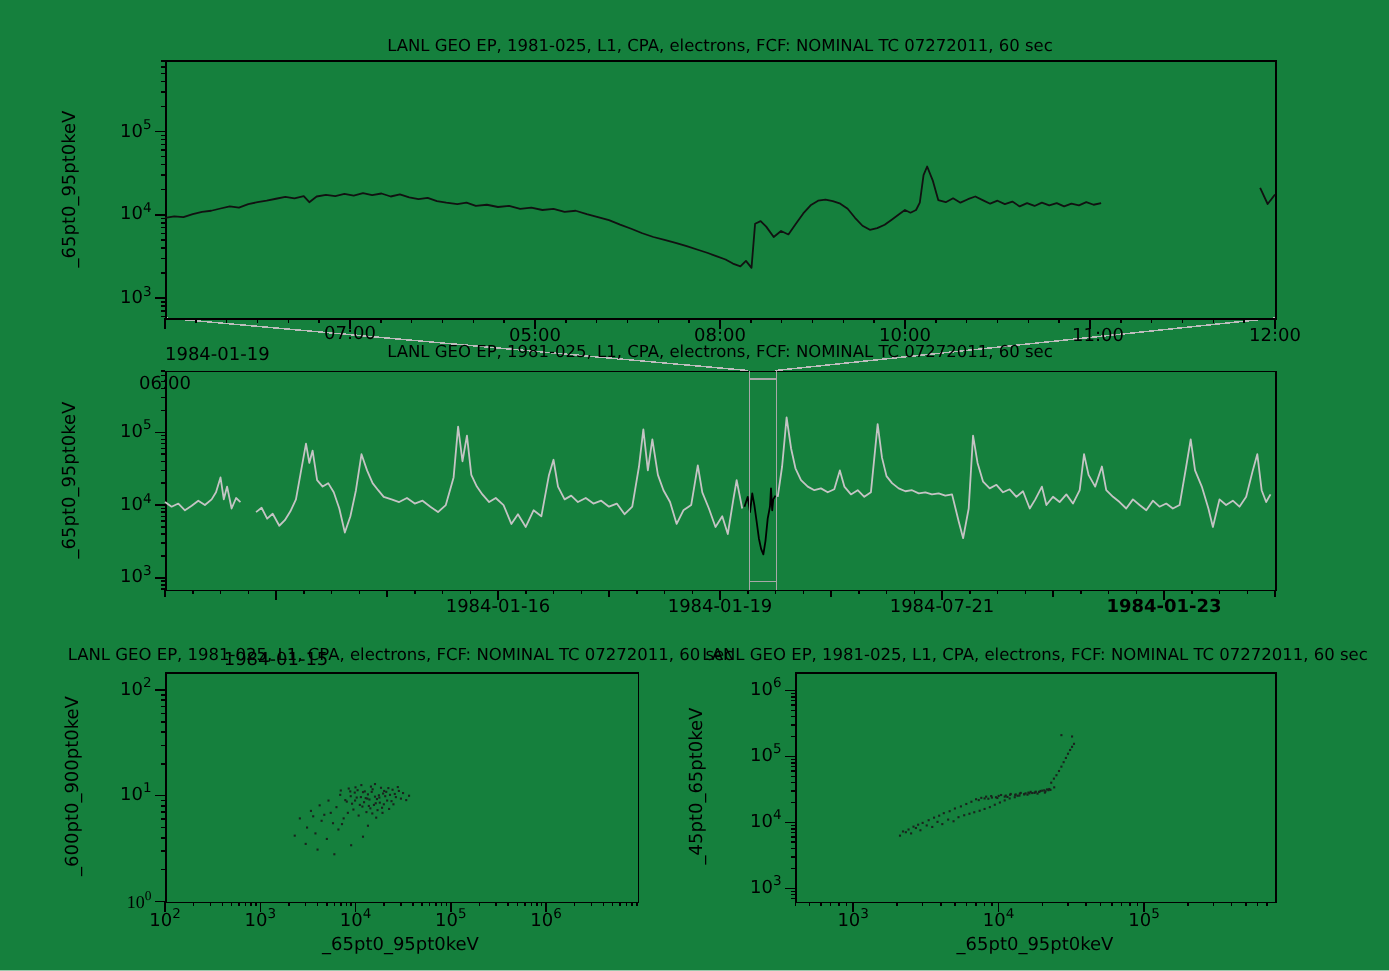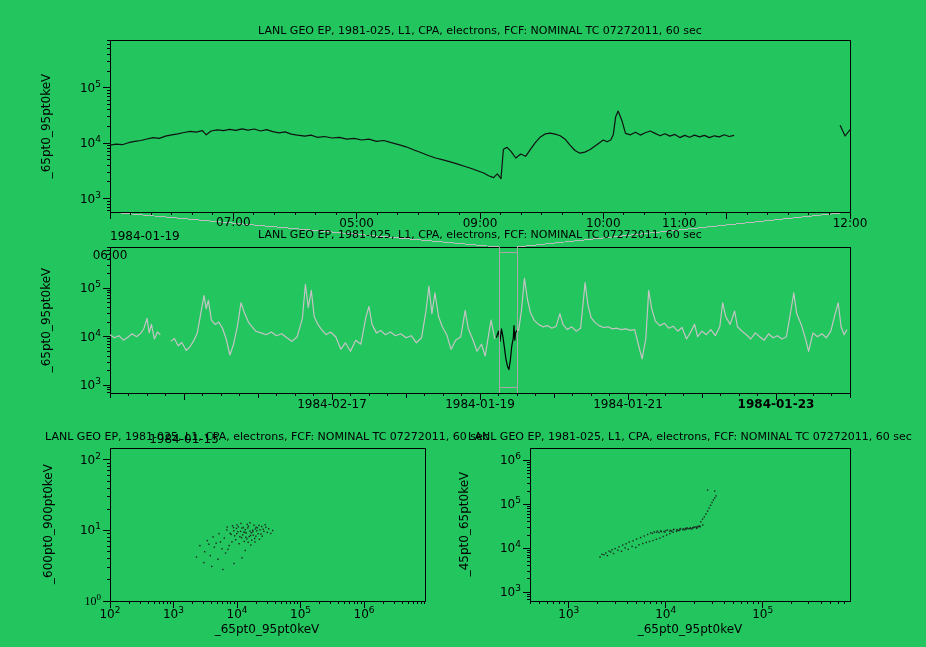--- a/index.html
+++ b/index.html
@@ -1,16 +1,16 @@
 <!DOCTYPE html>
 <html><head>
 <meta charset="utf-8">
 <style>
   html,body{margin:0;padding:0;background:#fff;}
-  .page{position:relative;width:926px;height:647px;background:#22c55e;overflow:hidden;
+  .page{position:relative;width:926px;height:647px;background:#15803d;overflow:hidden;
         font-family:"DejaVu Sans","Liberation Sans",sans-serif;color:#000;}
   svg{position:absolute;left:0;top:0;}
   .chart-title{position:absolute;font-size:11px;white-space:nowrap;transform:translateX(-50%);}
   .ylabel{position:absolute;font-size:12px;white-space:nowrap;transform:translate(-50%,-50%) rotate(-90deg);}
   .xlabel{position:absolute;font-size:12px;white-space:nowrap;transform:translateX(-50%);}
   .ticklabel{position:absolute;font-size:12px;white-space:nowrap;line-height:13px;}
   .ticklabel sup{font-size:9px;line-height:9px;}
   .datelabel{position:absolute;font-size:12px;white-space:nowrap;}
 </style>
 </head>
@@ -500,31 +500,31 @@
   <div class="ylabel" style="left:48px;top:524px;">_600pt0_900pt0keV</div>
   <div class="ylabel" style="left:464px;top:524px;">_45pt0_65pt0keV</div>
 
   <div class="xlabel" style="left:267px;top:622px;">_65pt0_95pt0keV</div>
   <div class="xlabel" style="left:690px;top:622px;">_65pt0_95pt0keV</div>
 
   <div class="datelabel" style="left:110px;top:229px;">1984-01-19</div>
 <div class="ticklabel" style="left: 70px; top: 217px; width: 80px; text-align: center; margin-top: 32px;">06:00</div>
     <div class="ticklabel" style="left: 193.333px; top: 216px; width: 80px; text-align: center;">07:00</div>
     <div class="ticklabel" style="left: 316.667px; top: 217px; width: 80px; text-align: center;">05:00</div>
-    <div class="ticklabel" style="left: 440px; top: 217px; width: 80px; text-align: center;">09:00</div>
+    <div class="ticklabel" style="left: 440px; top: 217px; width: 80px; text-align: center;">08:00</div>
     <div class="ticklabel" style="left: 563.333px; top: 217px; width: 80px; text-align: center;">10:00</div>
-    <div class="ticklabel" style="left: 662px; top: 217px; width: 80px; text-align: left;">11:00</div>
+    <div class="ticklabel" style="left: 692px; top: 217px; width: 80px; text-align: center;">11:00</div>
     <div class="ticklabel" style="left: 810px; top: 217px; width: 80px; text-align: center;">12:00</div>
     <div class="ticklabel" style="left: 61px; top: 190.684px; width: 40px; text-align: right;">10<sup>3</sup></div>
     <div class="ticklabel" style="left: 61px; top: 135.2px; width: 40px; text-align: right;">10<sup>4</sup></div>
     <div class="ticklabel" style="left: 61px; top: 79.7161px; width: 40px; text-align: right;">10<sup>5</sup></div>
     <div class="ticklabel" style="left: 144px; top: 398px; width: 80px; text-align: center; margin-top: 35px;">1984-01-15</div>
-    <div class="ticklabel" style="left: 292px; top: 398px; width: 80px; text-align: center;">1984-02-17</div>
+    <div class="ticklabel" style="left: 292px; top: 398px; width: 80px; text-align: center;">1984-01-16</div>
     <div class="ticklabel" style="left: 440px; top: 398px; width: 80px; text-align: center;">1984-01-19</div>
-    <div class="ticklabel" style="left: 588px; top: 398px; width: 80px; text-align: center;">1984-01-21</div>
+    <div class="ticklabel" style="left: 588px; top: 398px; width: 80px; text-align: center;">1984-07-21</div>
     <div class="ticklabel" style="left: 736px; top: 398px; width: 80px; text-align: center; font-weight: bold;">1984-01-23</div>
     <div class="ticklabel" style="left: 61px; top: 377.239px; width: 40px; text-align: right;">10<sup>3</sup></div>
     <div class="ticklabel" style="left: 61px; top: 328.734px; width: 40px; text-align: right;">10<sup>4</sup></div>
     <div class="ticklabel" style="left: 61px; top: 280.229px; width: 40px; text-align: right;">10<sup>5</sup></div>
     <div class="ticklabel" style="left: 85px; top: 606px; width: 50px; text-align: center;">10<sup>2</sup></div>
     <div class="ticklabel" style="left: 148.508px; top: 606px; width: 50px; text-align: center;">10<sup>3</sup></div>
     <div class="ticklabel" style="left: 212.016px; top: 606px; width: 50px; text-align: center;">10<sup>4</sup></div>
     <div class="ticklabel" style="left: 275.524px; top: 606px; width: 50px; text-align: center;">10<sup>5</sup></div>
     <div class="ticklabel" style="left: 339.032px; top: 606px; width: 50px; text-align: center;">10<sup>6</sup></div>
     <div class="ticklabel" style="left: 61px; top: 593px; width: 40px; text-align: right; font-family: Liberation Serif, serif;">10<sup>0</sup></div>

